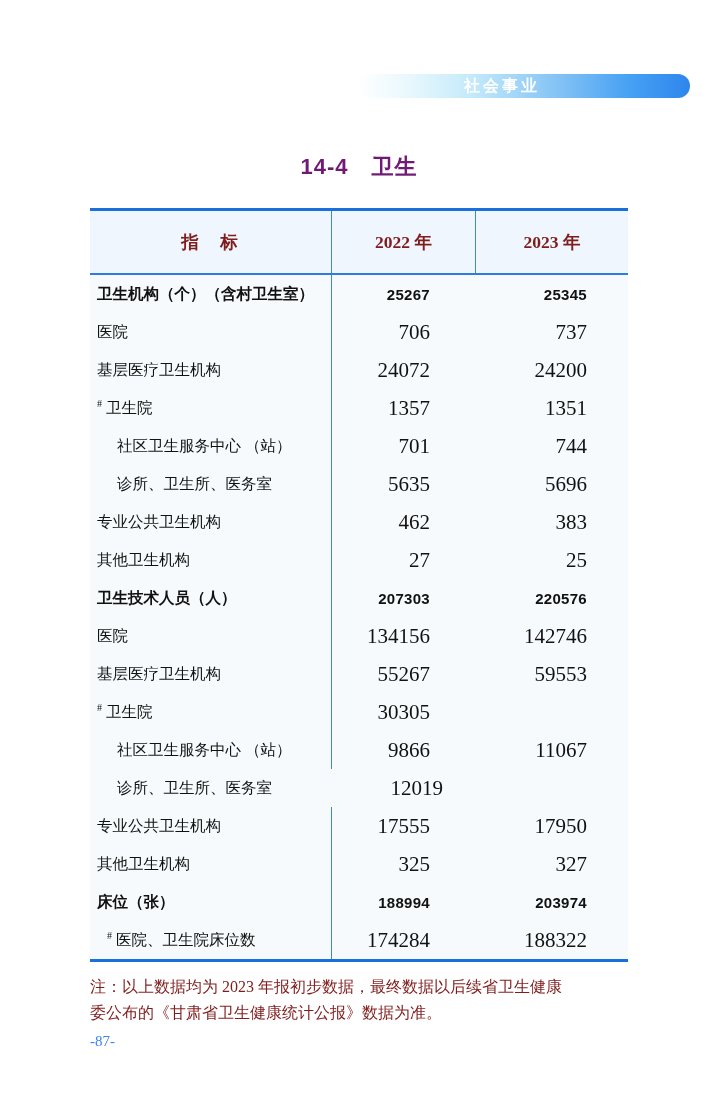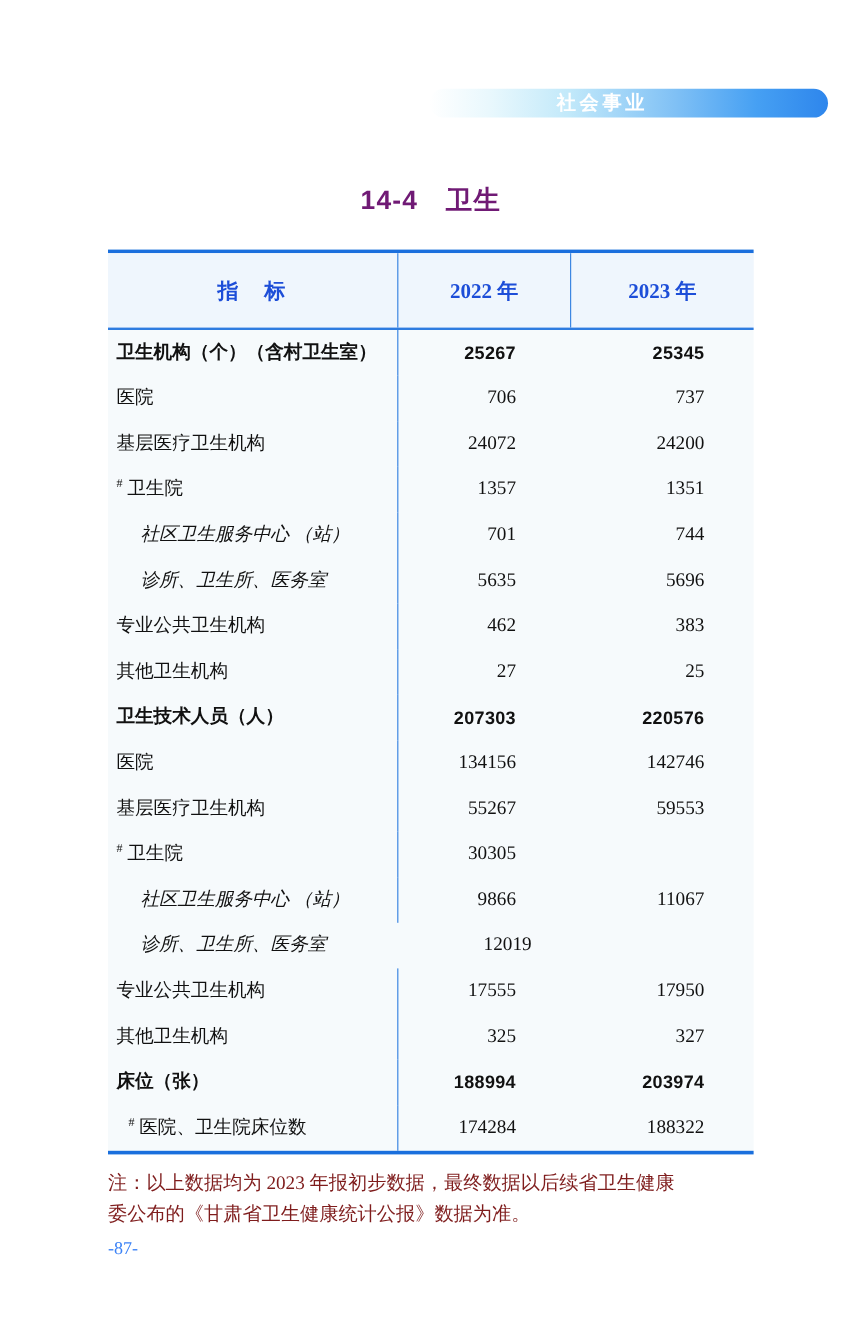--- a/index.html
+++ b/index.html
@@ -32,36 +32,36 @@
     position:absolute; left:90px; top:208px; width:538px;
     border-top:3px solid #1a6fdd; border-bottom:3px solid #1a6fdd;
     background:#f6fafc;
   }
   .thead {
     display:flex; height:64px; background:#eff6fd;
     border-bottom:2px solid #2e7ce0;
   }
   .th {
     display:flex; align-items:center; justify-content:center;
-    font-weight:700; font-size:17.5px; color:#1d4ed8;
+    font-weight:700; font-size:17.5px; color:#7f1d1d;
   }
   .th-label { width:241px; letter-spacing:2px; }
   .th-v1 { width:144px; border-left:1px solid #3d87e2; }
   .th-v2 { width:153px; border-left:1px solid #3d87e2; }
   .tbody { }
   .tr { display:flex; height:38px; }
   .td-label {
     width:241px; line-height:38px; white-space:nowrap;
     font-size:15.5px; padding-left:7px;
   }
   .td-label.indent-1 { padding-left:17px; }
-  .td-label.indent-2 { padding-left:27px;font-style:italic; }
+  .td-label.indent-2 { padding-left:27px; }
   .td-v1, .td-v2 {
     display:flex; align-items:center; justify-content:flex-end;
-    font-size:16px;
+    font-size:21px;
   }
   .td-v1 { width:144px; padding-right:45px; border-left:1px solid #3d87e2; }
   .td-v2 { width:153px; padding-right:41px; }
   .tr.bold .td-label {
     font-family:"Liberation Sans","DejaVu Sans",sans-serif;
     font-weight:700; font-size:15.5px;
   }
   .tr.bold .td-v1, .tr.bold .td-v2 {
     font-family:"Liberation Sans","DejaVu Sans",sans-serif;
     font-weight:600; font-size:15px; letter-spacing:0.3px;

